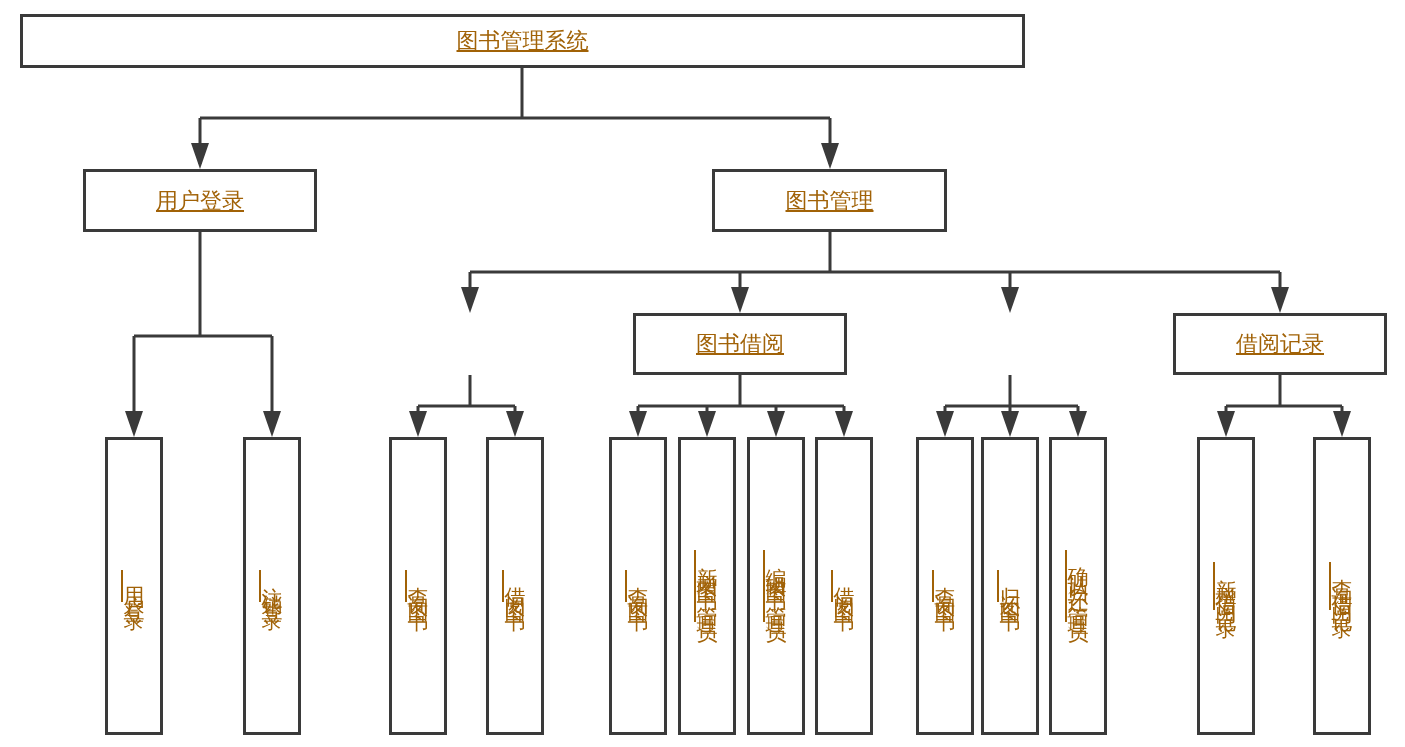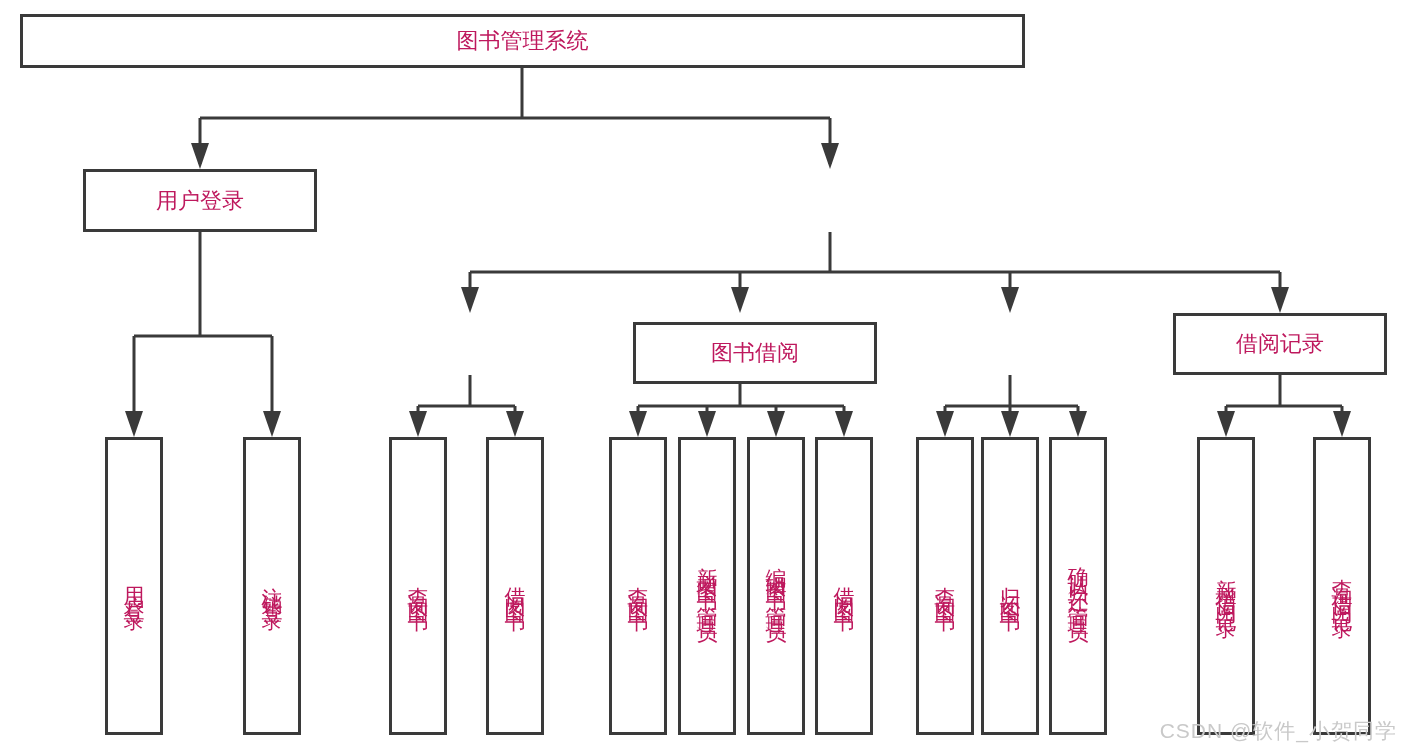--- a/index.html
+++ b/index.html
@@ -21,23 +21,24 @@
   .wires polygon { fill: #3a3a3a; stroke: none; }
   .node {
     position: absolute;
     box-sizing: border-box;
     border: 3px solid #3a3a3a;
     background: #ffffff;
     display: flex;
     align-items: center;
     justify-content: center;
     font-size: 22px;
-    color: #be185d;
+    color: #a16207;
     z-index: 2;
     white-space: nowrap;
+    text-decoration: underline;
   }
   .node-v {
     writing-mode: vertical-rl;
     text-orientation: mixed;
     font-size: 21px;
     letter-spacing: 8px;
     white-space: normal;
   }
   .watermark {
     position: absolute;
@@ -100,37 +101,37 @@
     <g>
       <path d="M1280 375 V406 M1226 406 H1342 M1226 406 V431 M1342 406 V431"></path>
       <polygon points="1217,411 1235,411 1226,437"></polygon>
       <polygon points="1333,411 1351,411 1342,437"></polygon>
     </g>
   </svg>
 
   <div class="node" style="left:20px; top:14px; width:1005px; height:54px;">图书管理系统</div>
 
   <div class="node" style="left:83px; top:169px; width:234px; height:63px;">用户登录</div>
+  <div class="node" style="left:712px; top:169px; width:235px; height:63px;">图书管理</div>
 
-  <div class="node" style="left:633px; top:313px; width:244px; height:62px;margin-top:9px;">图书借阅</div>
+  <div class="node" style="left:633px; top:313px; width:214px; height:62px;">图书借阅</div>
   <div class="node" style="left:1173px; top:313px; width:214px; height:62px;">借阅记录</div>
 
   <div class="node node-v" style="left:105px; top:437px; width:58px; height:298px;">用户登录</div>
   <div class="node node-v" style="left:243px; top:437px; width:58px; height:298px;">注销登录</div>
 
   <div class="node node-v" style="left:389px; top:437px; width:58px; height:298px;">查询图书</div>
   <div class="node node-v" style="left:486px; top:437px; width:58px; height:298px;">借阅图书</div>
 
   <div class="node node-v" style="left:609px; top:437px; width:58px; height:298px;">查询图书</div>
   <div class="node node-v" style="left:678px; top:437px; width:58px; height:298px;">新增图书（管理员）</div>
   <div class="node node-v" style="left:747px; top:437px; width:58px; height:298px;">编辑图书（管理员）</div>
   <div class="node node-v" style="left:815px; top:437px; width:58px; height:298px;">借阅图书</div>
 
   <div class="node node-v" style="left:916px; top:437px; width:58px; height:298px;">查询图书</div>
   <div class="node node-v" style="left:981px; top:437px; width:58px; height:298px;">归还图书</div>
   <div class="node node-v" style="left:1049px; top:437px; width:58px; height:298px;">确认归还（管理员）</div>
 
   <div class="node node-v" style="left:1197px; top:437px; width:58px; height:298px;">新增借阅记录</div>
   <div class="node node-v" style="left:1313px; top:437px; width:58px; height:298px;">查询借阅记录</div>
 
-  <div class="watermark">CSDN @软件_小贺同学</div>
 
 </div>
 
 </body></html>

